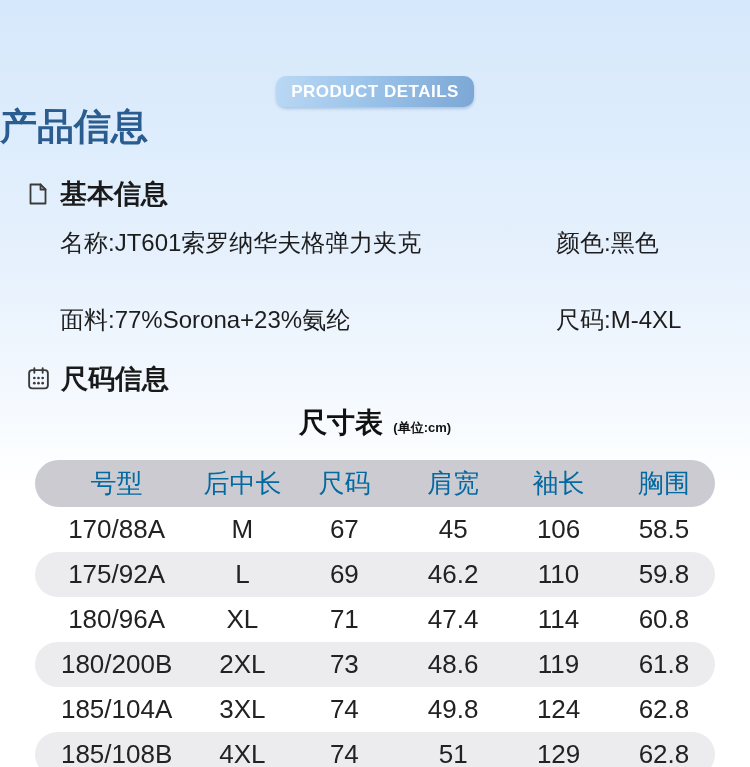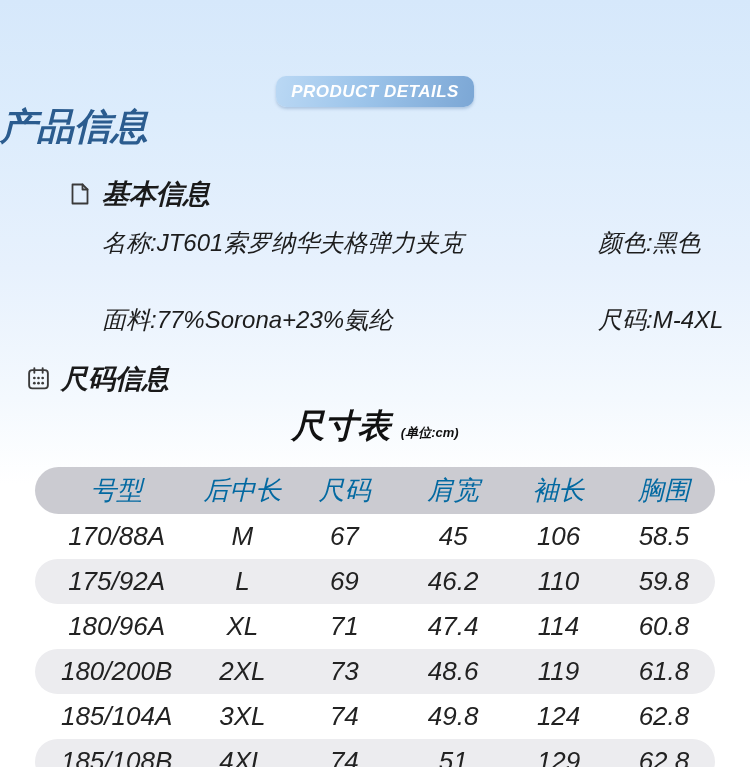--- a/index.html
+++ b/index.html
@@ -10,21 +10,20 @@
   }
   .page {
     position: relative;
     width: 750px;
     height: 767px;
     margin: 0 auto;
     overflow: hidden;
     background: linear-gradient(180deg,
       #d6e8fb 0%, #dcecfc 15%, #e7f1fd 35%,
       #f4f9fe 52%, #ffffff 63%, #ffffff 100%);
-    font-style: italic;
   }
 
   
   .ribbon {
     width: 198px;
     height: 31px;
     margin: 76px auto 0;
     border-radius: 10px;
     display: flex;
     align-items: center;
@@ -49,21 +48,21 @@
   .section-header {
     display: flex;
     align-items: center;
     gap: 10px;
     margin-left: 26px;
     font-size: 27px;
     font-weight: 600;
     color: #1a1a1a;
   }
   .section-header .icon { display: flex; align-items: center; }
-  .section-basic { margin-top: 31px; padding-left: 42px; }
+  .section-basic { margin-top: 31px; }
   .section-size  { margin-top: 26px; }
 
   
   .info-grid {
     margin-top: 17px;
     padding-left: 60px;
     display: grid;
     grid-template-columns: 448px auto;
     row-gap: 23px;
     font-size: 24px;
@@ -73,21 +72,21 @@
     gap: 48px;
   }
 
   
   .table-title-line {
     margin-top: 7px;
     text-align: center;
     color: #111111;
   }
   .table-title-line .big {
-    font-size: 33px;
+    font-size: 28px;
     font-weight: bold;
     vertical-align: baseline;
   }
   .table-title-line .unit {
     font-size: 13px;
     font-weight: bold;
     margin-left: 6px;
   }
 
   

